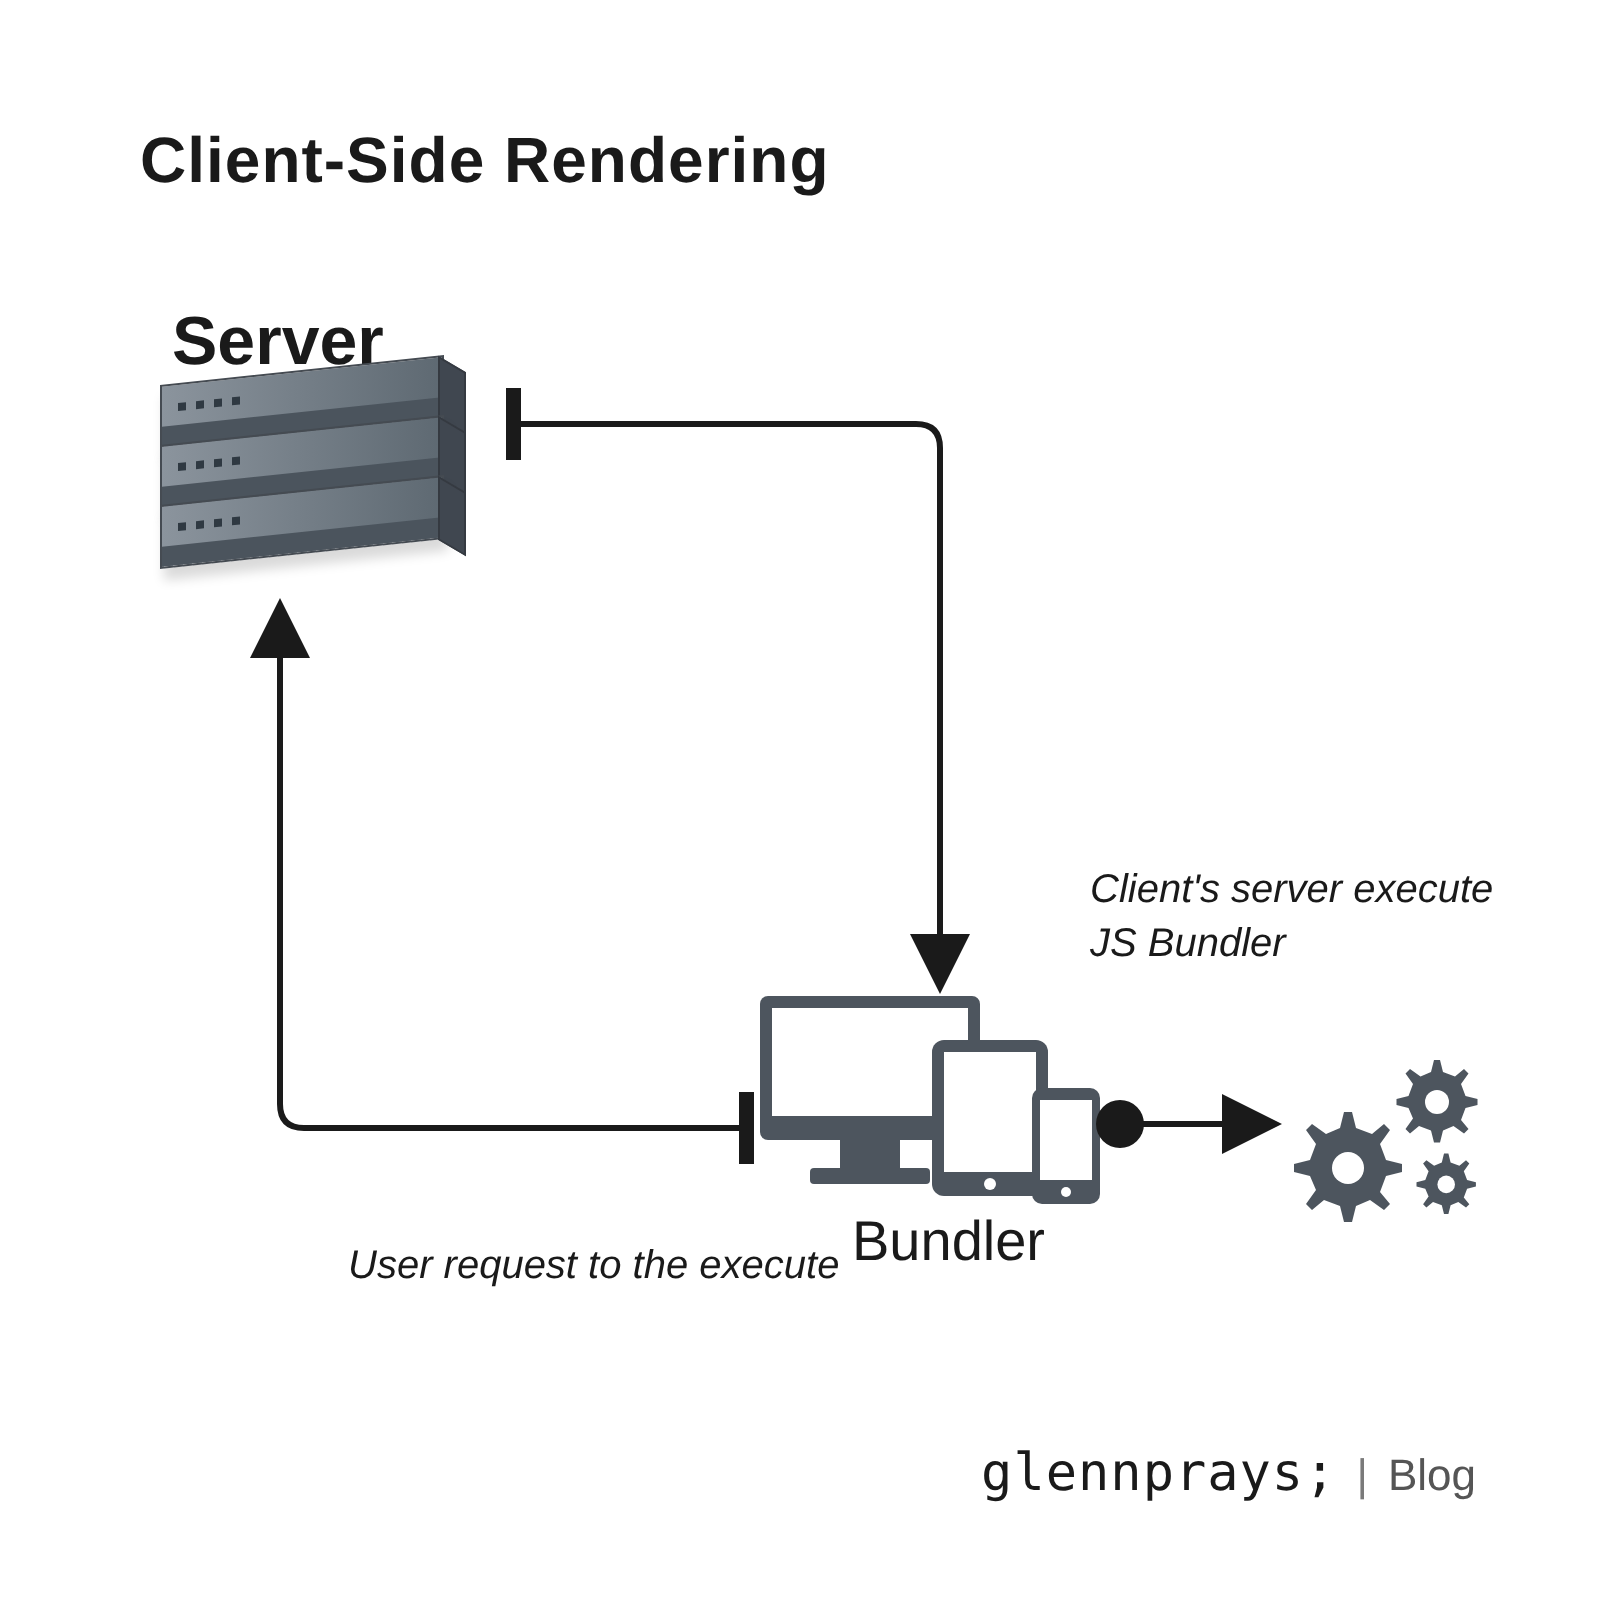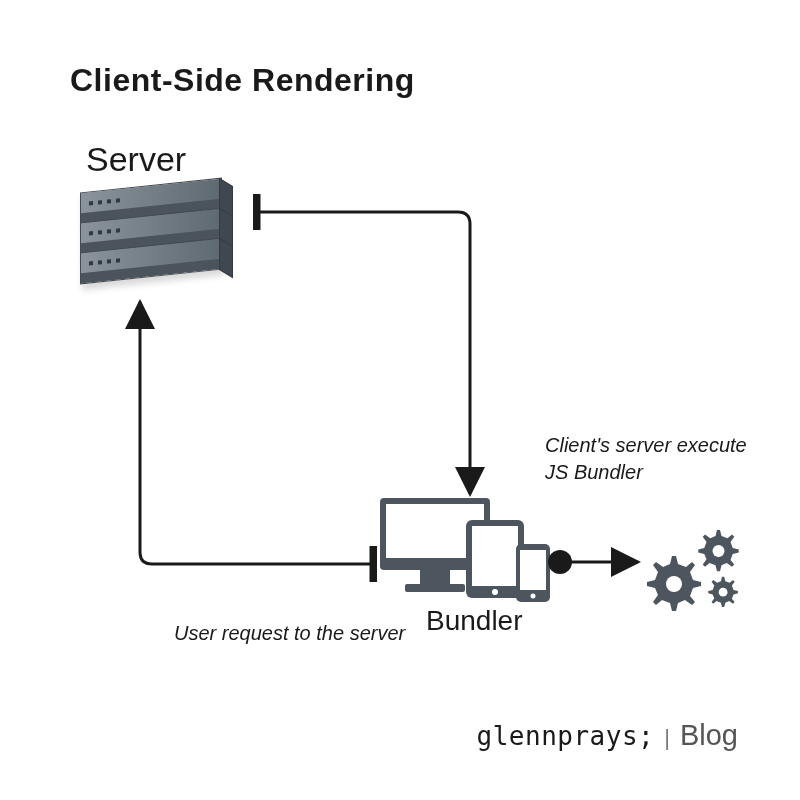--- a/index.html
+++ b/index.html
@@ -22,23 +22,23 @@
     position: absolute;
     left: 70px;
     top: 62px;
     font-size: 32px;
     font-weight: 800;
     letter-spacing: 0.5px;
   }
   .server-label {
     position: absolute;
     left: 86px;
-    top: 140px;
+    top: 152px;
     font-size: 34px;
-    font-weight: 400;
+    font-weight: 700;
     text-align: right;
   }
   .client-label {
     position: absolute;
     left: 426px;
     top: 605px;
     font-size: 28px;
     font-weight: 400;
   }
   .caption {
@@ -64,21 +64,21 @@
     font-weight: 400;
     font-size: 26px;
     letter-spacing: 0.5px;
   }
   .brand-sep {
     color: #7a7a7a;
     font-size: 22px;
     padding: 0 2px;
   }
   .brand-sub {
-    font-size: 29px;
+    font-size: 22px;
     color: #555;
   }
 
   
   .server-stack {
     position: absolute;
     left: 80px;
     top: 185px;
     width: 140px;
     height: 100px;
@@ -208,21 +208,21 @@
       </g>
       <g transform="translate(80,72) scale(0.55)">
         <path d="M0,-24 L4,-24 L6,-16 L14,-13 L20,-18 L23,-15 L18,-8 L21,0 L29,2 L29,6 L21,8 L18,16 L23,22 L20,25 L13,20 L6,23 L4,31 L0,31 L-2,23 L-10,20 L-16,25 L-19,22 L-14,15 L-17,8 L-25,6 L-25,2 L-17,0 L-14,-8 L-19,-15 L-16,-18 L-9,-13 L-2,-16 Z"></path>
         <circle cx="2" cy="4" r="8" fill="#ffffff"></circle>
       </g>
     </g>
   </svg>
 </div>
 
 <div class="caption c2">Client's server execute JS Bundler</div>
-<div class="caption c3">User request to the server</div>
+<div class="caption c3">User request to the execute</div>
 
 <svg class="arrows">
   <defs>
     <marker id="arrowhead" markerWidth="12" markerHeight="12" refX="9" refY="5" orient="auto">
       <path d="M0,0 L10,5 L0,10 Z" fill="#1a1a1a"></path>
     </marker>
     <marker id="tbar" markerWidth="10" markerHeight="14" refX="1" refY="7" orient="auto">
       <line x1="1" y1="1" x2="1" y2="13" stroke="#1a1a1a" stroke-width="3"></line>
     </marker>
     <marker id="dot" markerWidth="10" markerHeight="10" refX="5" refY="5" orient="auto">

